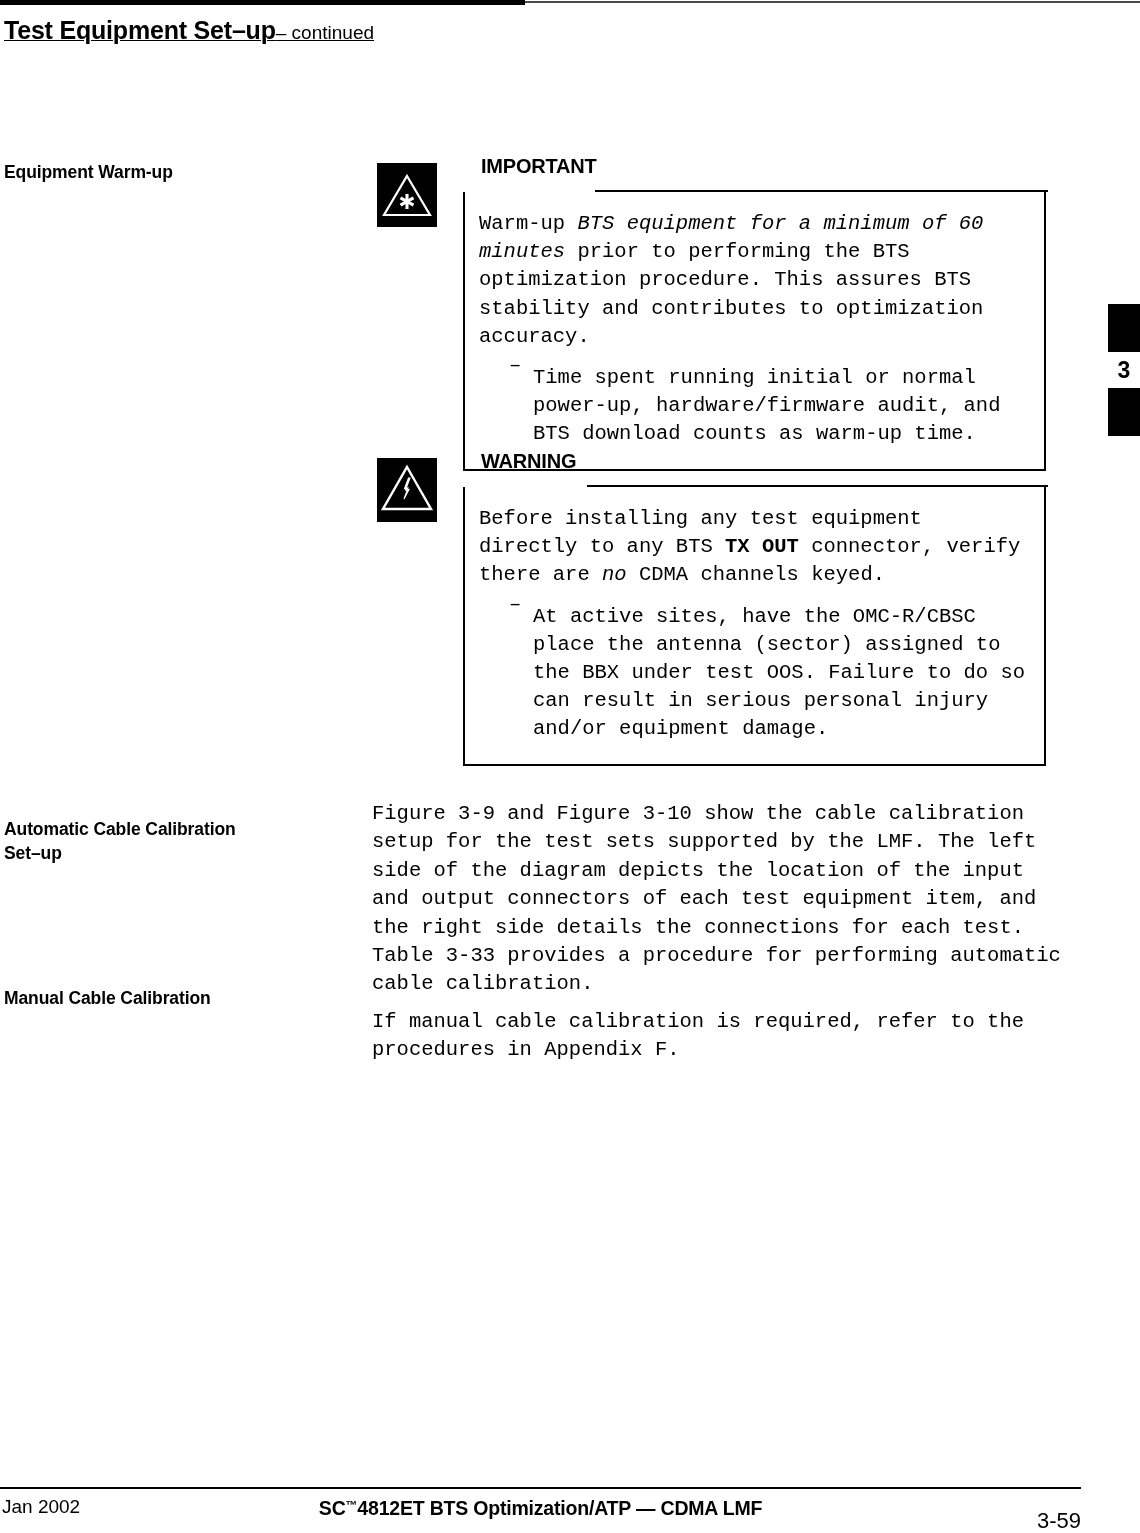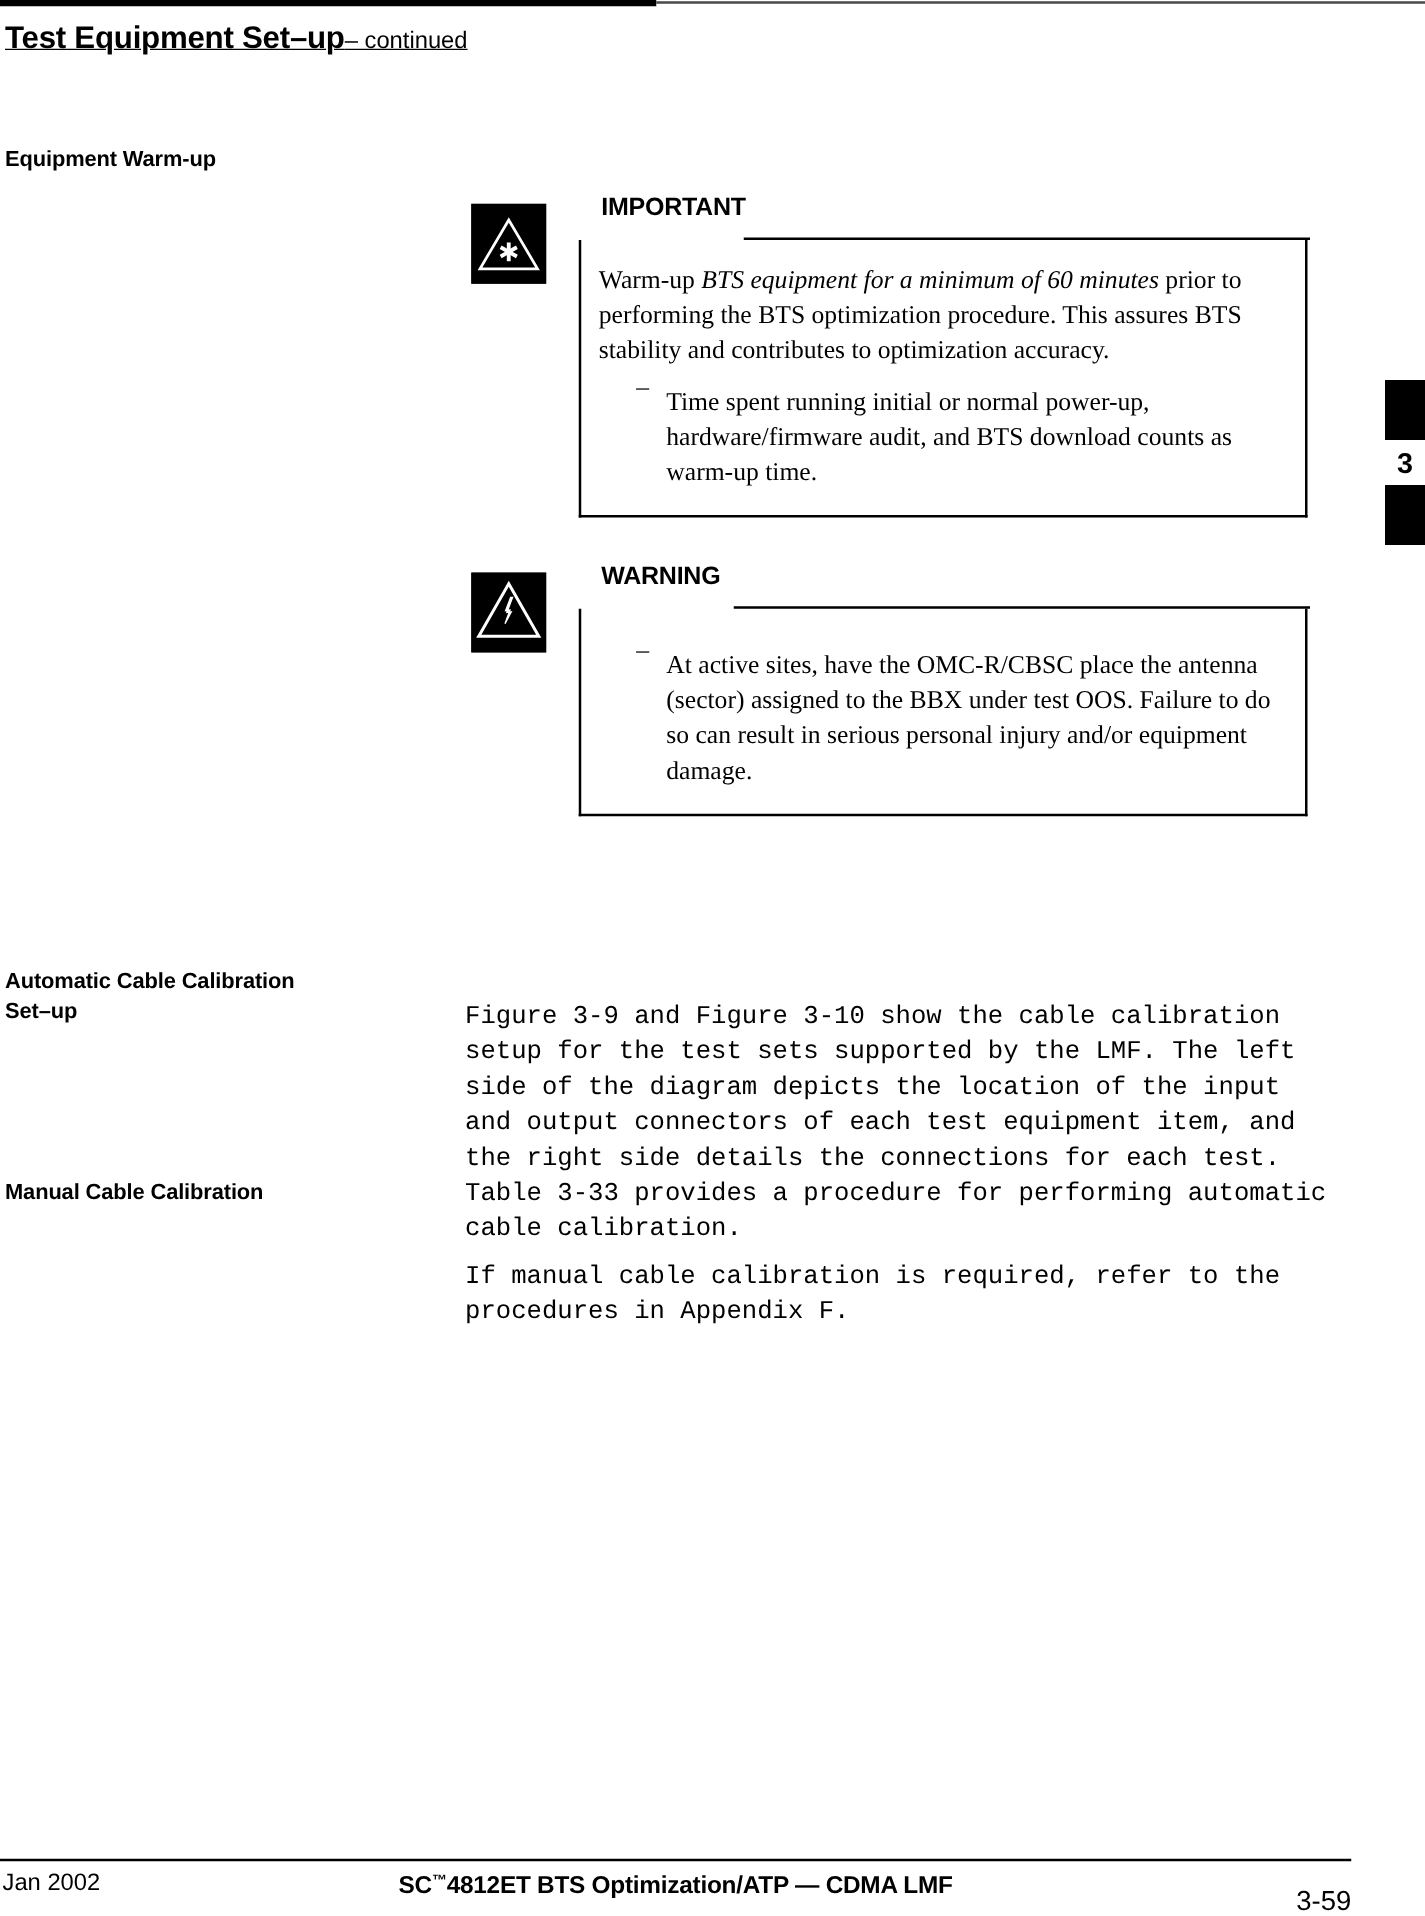--- a/index.html
+++ b/index.html
@@ -51,20 +51,21 @@
   
   .side-heading {
     position: absolute;
     left: 4px;
     font-family: "Liberation Sans", sans-serif;
     font-weight: bold;
     font-size: 17.5px;
     line-height: 24px;
     letter-spacing: -0.1px;
     white-space: pre-line;
+    margin-top: 45px;
   }
   #heading-warmup   { top: 115px; }
   #heading-autocal  { top: 772px; }
   #heading-manualcal{ top: 941px; text-align: center; }
 
   
   .body-para {
     position: absolute;
     left: 372px;
     width: 690px;
@@ -111,21 +112,21 @@
     font-family: "Liberation Sans", sans-serif;
     font-weight: bold;
     font-size: 20px;
     letter-spacing: -0.2px;
     white-space: nowrap;
   }
   #important-title { left: 104px; top: -8px; }
   #warning-title   { left: 104px; top: -8px; }
 
   .admon-body {
-    font-family: Liberation Serif, serif;
+    font-family: Liberation Mono, monospace;
     font-size: 20.5px;
     line-height: 28.2px;
     padding: 18px 16px 20px 14px;
   }
   .admon-body p { margin: 0; }
   .admon-dash {
     display: flex;
     margin-top: 1px;
     padding-left: 30px;
   }
@@ -240,20 +241,21 @@
     <svg width="60" height="64" viewBox="0 0 60 64" aria-hidden="true">
       <rect x="0" y="0" width="60" height="64" fill="#000000"></rect>
       <polygon points="30,9 54,51 6,51" fill="none" stroke="#ffffff" stroke-width="2.4"></polygon>
       <path d="M31.5 20 L27.5 30.5 L31 30 L27 41 L32 31.5 L28.5 32 L33 20 Z" fill="#ffffff" stroke="#ffffff" stroke-width="1.1"></path>
     </svg>
   </div>
   <div class="admon-title" id="warning-title">WARNING</div>
   <div class="admon-box">
     <div class="admon-box-topline" style="left:122px; width:461px;"></div>
     <div class="admon-body">
+      <p><span>Before installing any test equipment directly to any BTS </span><strong class="bld">TX OUT</strong><span> connector, verify there are </span><em class="ital">no</em><span> CDMA channels keyed.</span></p>
       <div class="admon-dash">
         <span class="dash-mark">–</span>
         <span class="dash-text">At active sites, have the OMC-R/CBSC place the antenna (sector) assigned to the BBX under test OOS. Failure to do so can result in serious personal injury and/or equipment damage.</span>
       </div>
     </div>
   </div>
 </div>
 
 <div class="side-heading" id="heading-autocal">Automatic Cable Calibration
 Set–up</div>

